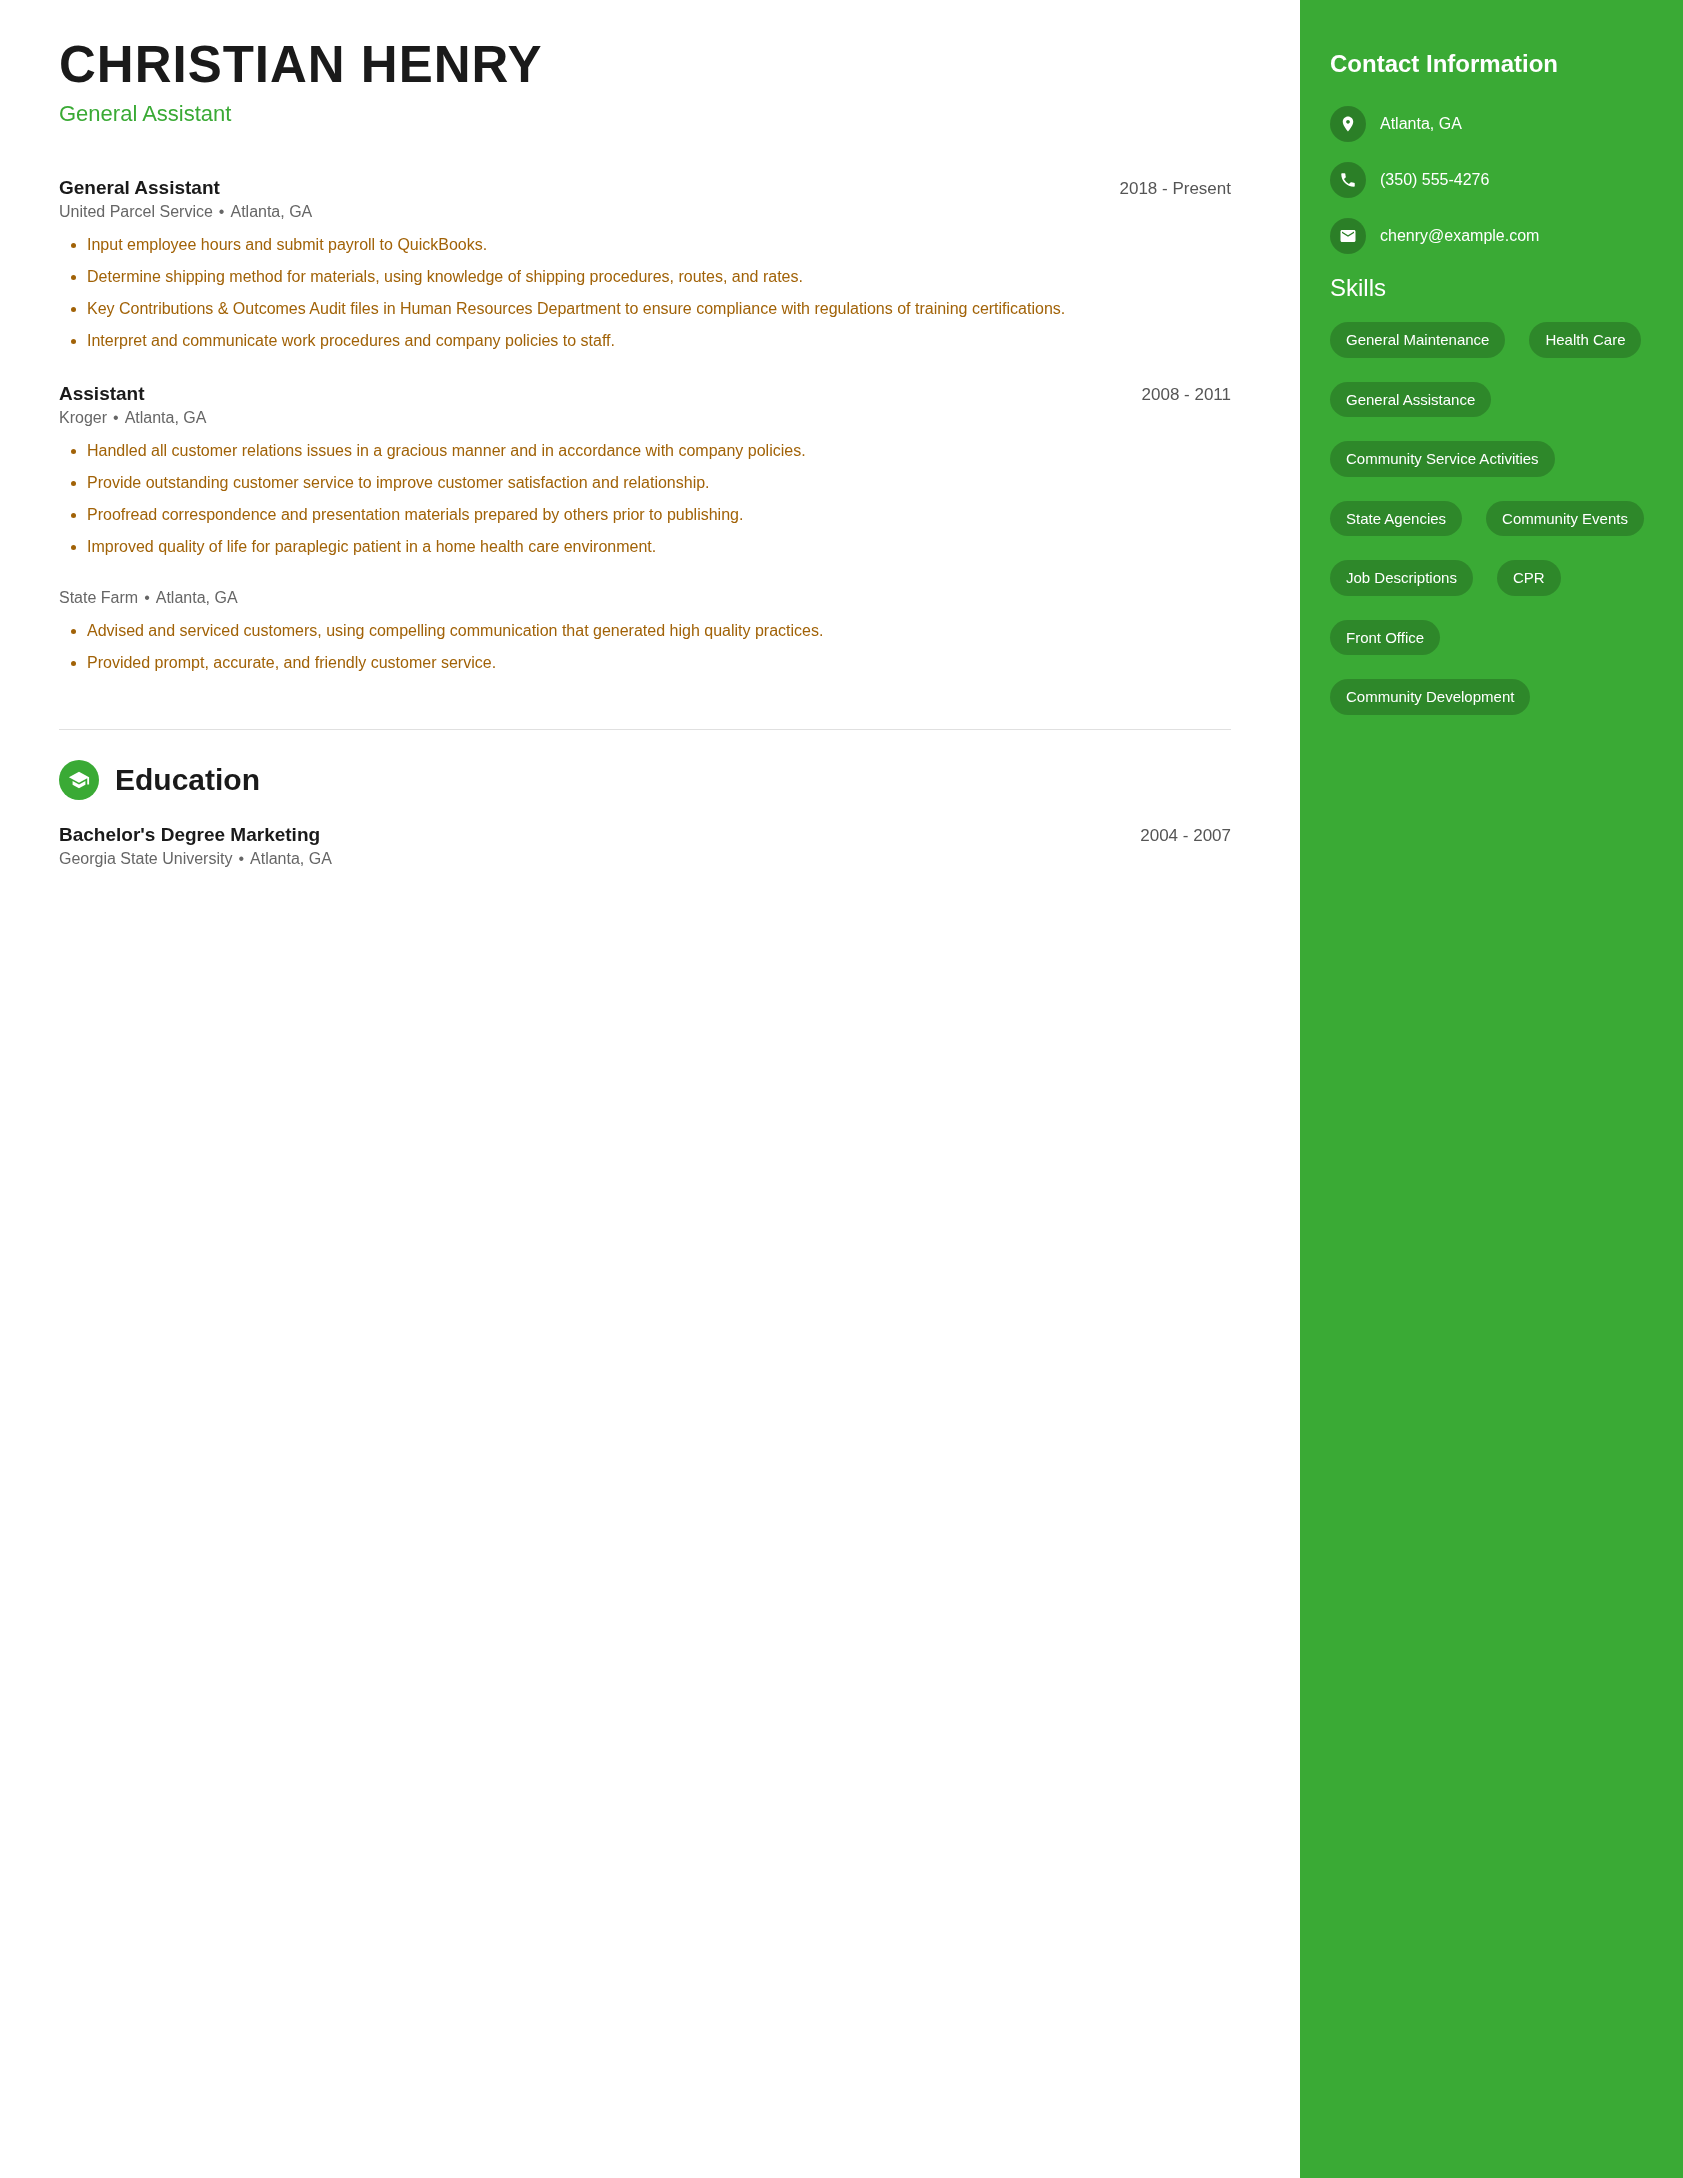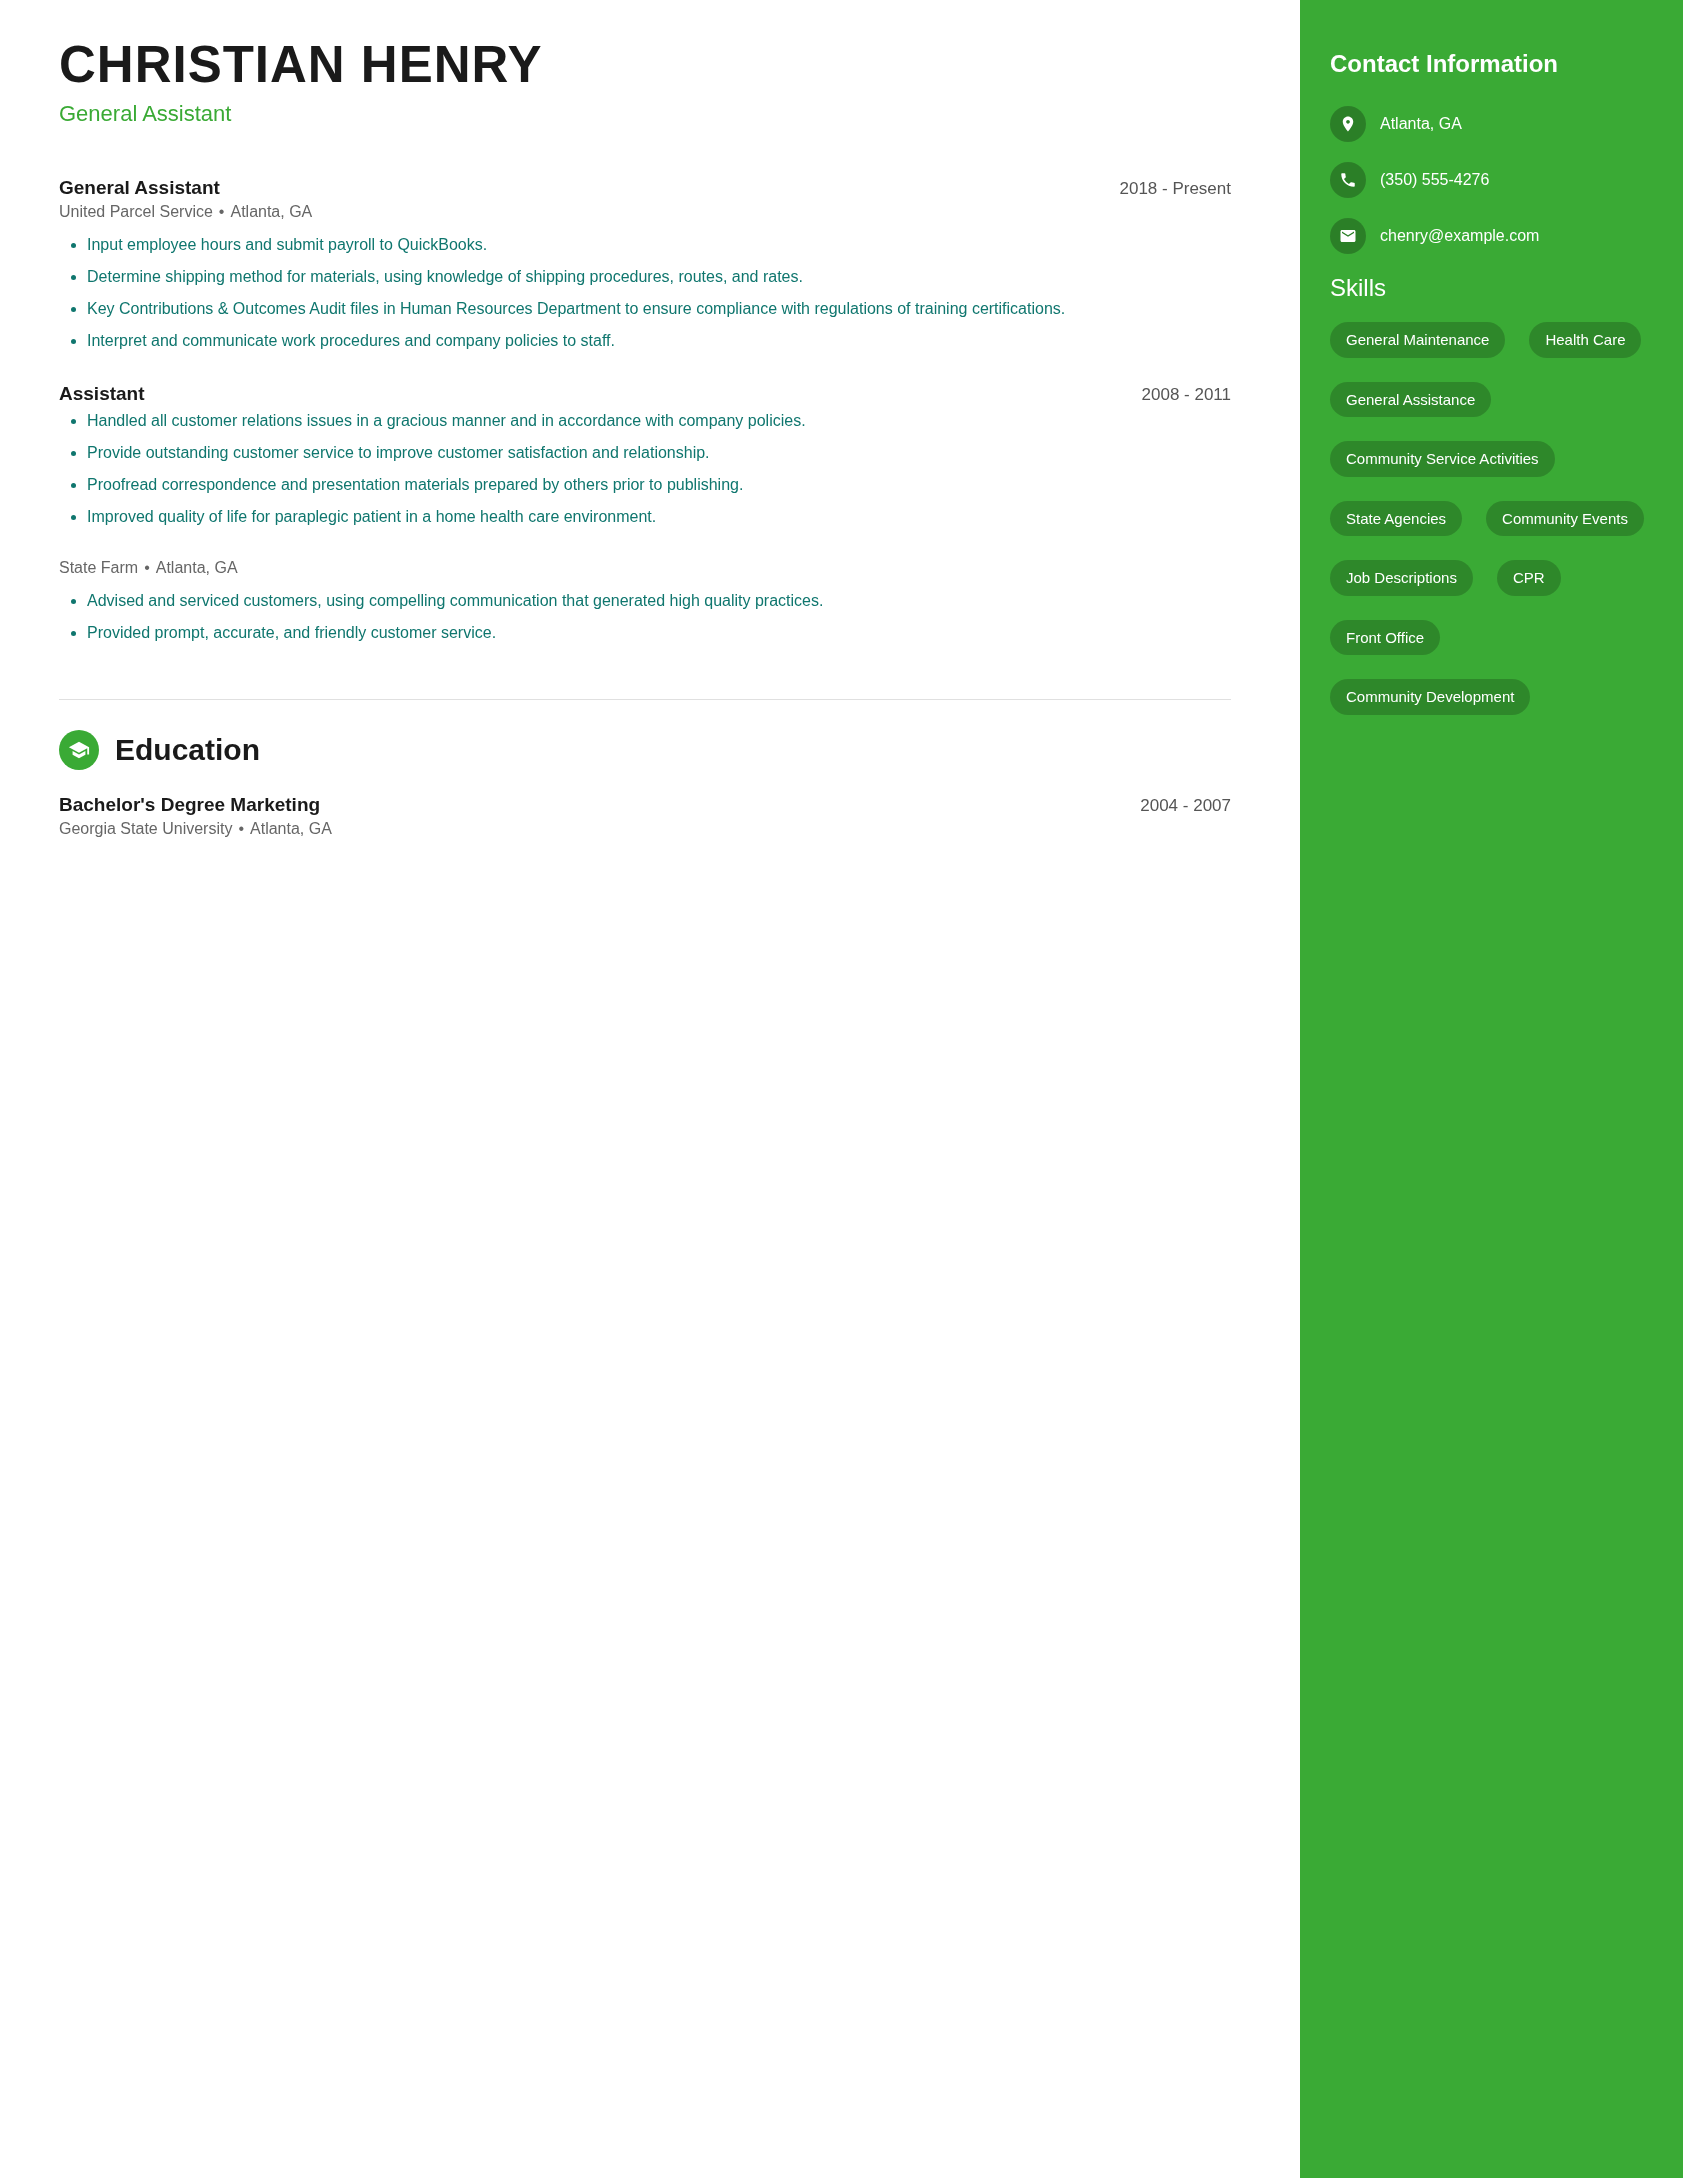--- a/index.html
+++ b/index.html
@@ -88,21 +88,21 @@
     .job-meta .sep {
       margin: 0 6px;
     }
     .bullet-list {
       list-style: disc;
       padding-left: 28px;
       margin-bottom: 18px;
     }
     .bullet-list li {
       font-size: 16px;
-      color: #0f766e;
+      color: #a16207;
       margin-bottom: 8px;
       line-height: 1.5;
     }
     .job-block {
       margin-bottom: 30px;
     }
     
     .contact-title {
       font-size: 24px;
       font-weight: 800;
@@ -182,20 +182,21 @@
             <li>Determine shipping method for materials, using knowledge of shipping procedures, routes, and rates.</li>
             <li>Key Contributions &amp; Outcomes Audit files in Human Resources Department to ensure compliance with regulations of training certifications.</li>
             <li>Interpret and communicate work procedures and company policies to staff.</li>
           </ul>
         </div>
         <div class="job-block">
           <div class="job-header">
             <span class="job-title">Assistant</span>
             <span class="job-dates">2008 - 2011</span>
           </div>
+          <div class="job-meta"><span>Kroger</span><span class="sep">•</span><span>Atlanta, GA</span></div>
           <ul class="bullet-list">
             <li>Handled all customer relations issues in a gracious manner and in accordance with company policies.</li>
             <li>Provide outstanding customer service to improve customer satisfaction and relationship.</li>
             <li>Proofread correspondence and presentation materials prepared by others prior to publishing.</li>
             <li>Improved quality of life for paraplegic patient in a home health care environment.</li>
           </ul>
         </div>
         <div class="job-block">
           <div class="job-meta"><span>State Farm</span><span class="sep">•</span><span>Atlanta, GA</span></div>
           <ul class="bullet-list">

